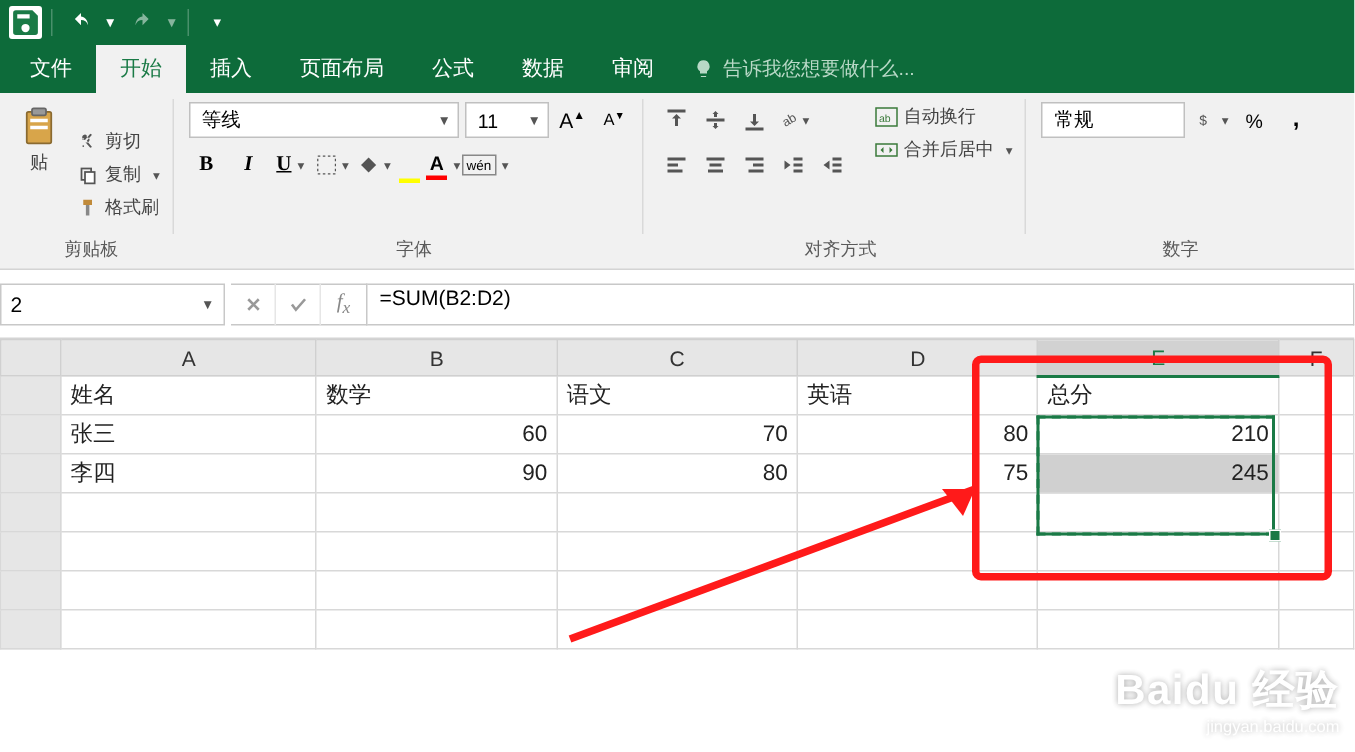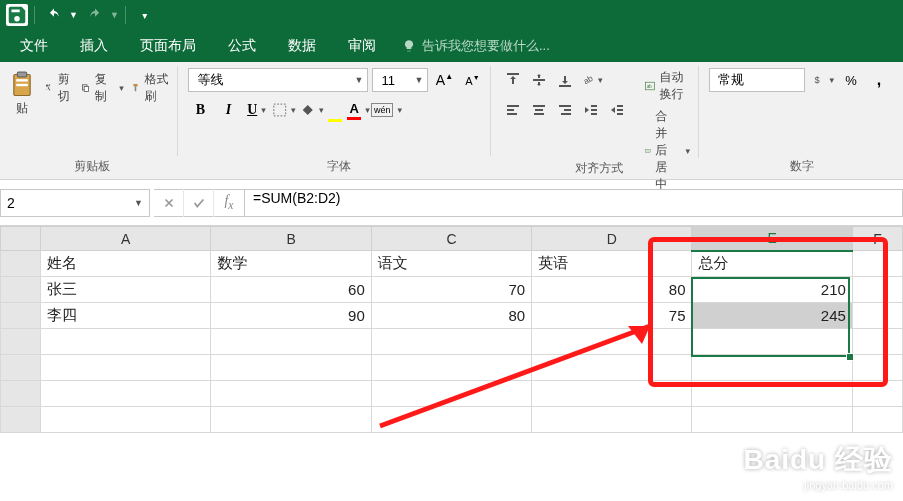--- a/index.html
+++ b/index.html
@@ -22,21 +22,21 @@
 
   
   .ribbon { background: #f1f1f1; border-bottom: 1px solid #d4d4d4; padding: 4px 6px 0 6px; display: flex; gap: 8px; height: 118px; }
   .group { display: flex; flex-direction: column; align-items: center; }
   .group-ctrls { flex: 1; display: flex; align-items: flex-start; gap: 6px; padding: 2px 6px 0 2px; border-right: 1px solid #d9d9d9; height: 92px; }
   .group-label { font-size: 12px; color: #5a5a5a; padding: 2px 0 4px; }
   
   
   .paste-btn { display: flex; flex-direction: column; align-items: center; width: 36px; padding-top: 2px; }
   .paste-ico { width: 28px; height: 30px; }
-  .clip-col { display: flex; flex-direction: row; gap: 3px; padding-top: 2px; }
+  .clip-col { display: flex; flex-direction: column; gap: 3px; padding-top: 2px; margin-top: 15px; }
   .clip-item { display: flex; align-items: center; gap: 4px; font-size: 12px; color: #444; padding: 1px 2px; }
   .clip-item svg { width: 14px; height: 14px; }
 
   
   .font-rows { display: flex; flex-direction: column; gap: 6px; }
   .font-row { display: flex; align-items: flex-end; gap: 4px; }
   .font-sel { height: 24px; border: 1px solid #c0c0c0; background: #fff; display: flex; align-items: center; padding: 0 4px 0 8px; font-size: 13px; }
   .font-name { width: 180px; justify-content: space-between; }
   .font-size { width: 56px; justify-content: space-between; }
   .dd-arrow { font-size: 9px; color: #555; margin-left: 4px; }
@@ -125,20 +125,21 @@
         <path d="M12 5V1l7 7-7 7V9c-4 0-7 2-8 6 0-6 4-10 8-10z"></path>
       </svg>
   </div>
   <span class="tb-dd" style="opacity:0.5">▼</span>
   <div class="tb-sep"></div>
   <div class="tb-btn" style="font-size:10px">▾</div>
 </div>
 
 <div class="ribbon-tabs">
   <div class="rtab">文件</div>
+  <div class="rtab active">开始</div>
   <div class="rtab">插入</div>
   <div class="rtab">页面布局</div>
   <div class="rtab">公式</div>
   <div class="rtab">数据</div>
   <div class="rtab">审阅</div>
   <div class="tell-me">
     <svg class="bulb" viewBox="0 0 24 24">
         <path fill="#b8d8c6" d="M9 21h6v-1H9v1zm3-19a7 7 0 0 0-4 12.7V17h8v-2.3A7 7 0 0 0 12 2z"></path>
       </svg>
     <span>告诉我您想要做什么...</span>

